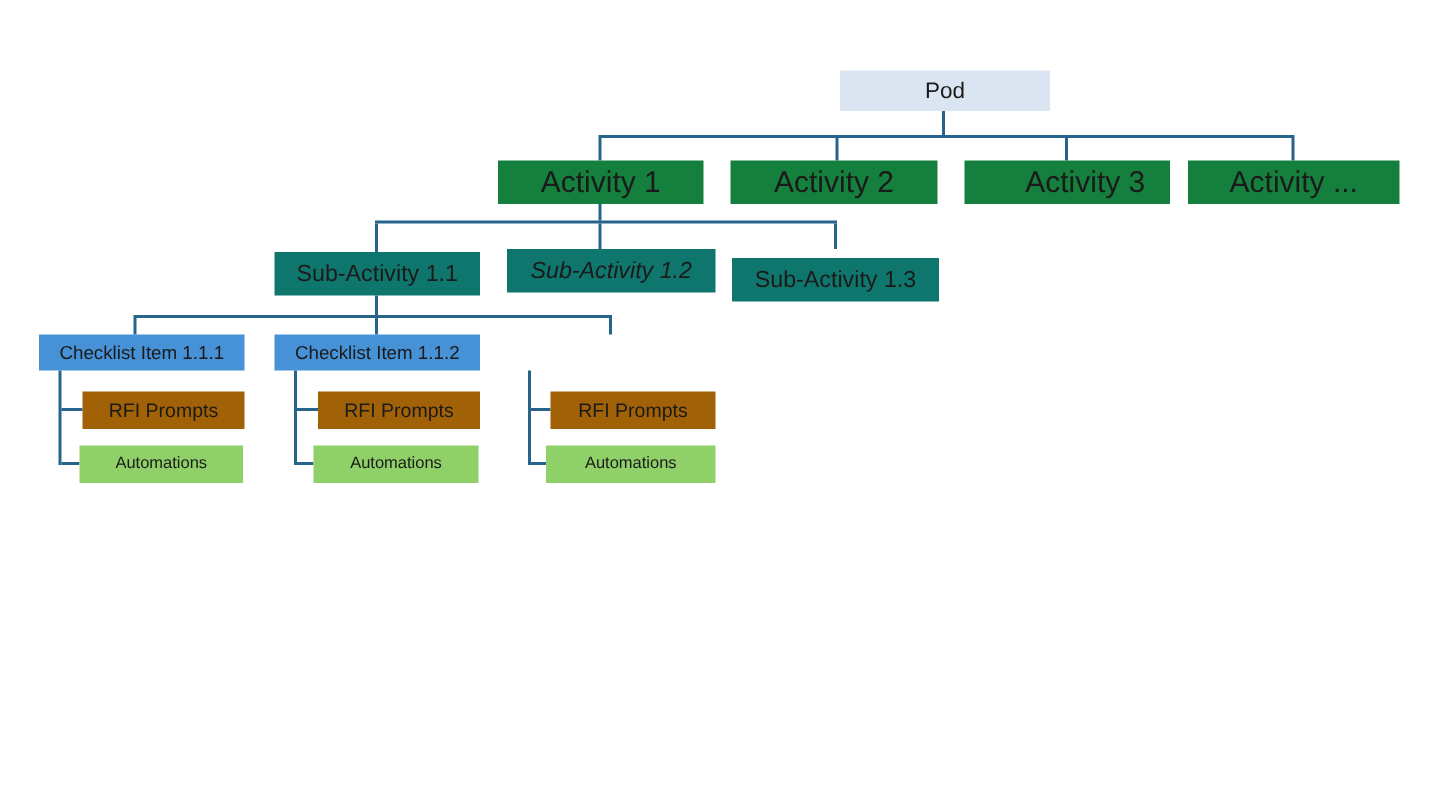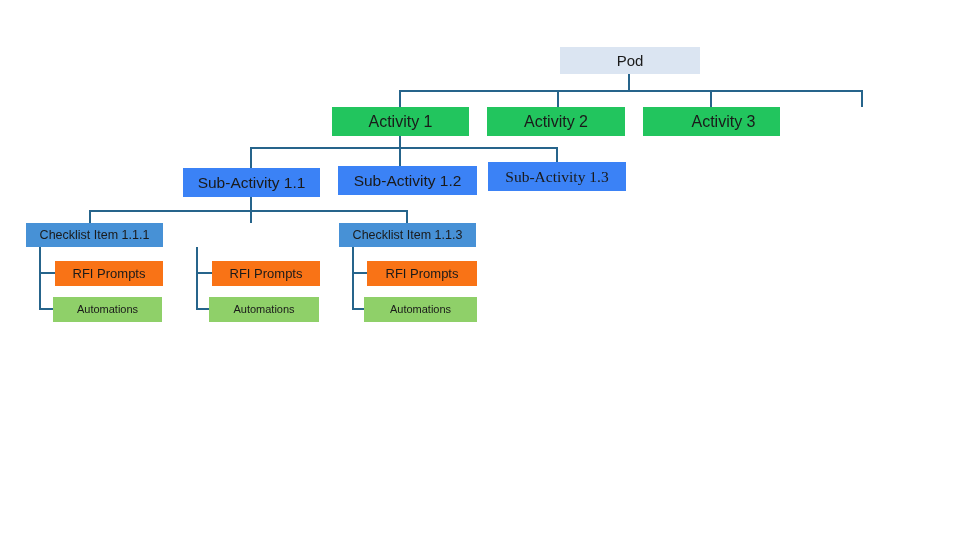--- a/index.html
+++ b/index.html
@@ -20,24 +20,24 @@
     position: absolute;
     display: flex;
     align-items: center;
     justify-content: center;
     text-align: center;
     white-space: nowrap;
     line-height: 1;
     box-sizing: border-box;
   }
   .lvl-pod        { background: #dbe5f2; font-size: 15px; }
-  .lvl-activity   { background: #22c55e; font-size: 16px; }
-  .lvl-subact     { background: #3b82f6; font-size: 15.5px; }
+  .lvl-activity   { background: #15803d; font-size: 20px; }
+  .lvl-subact     { background: #0f766e; font-size: 15.5px; }
   .lvl-checklist  { background: #4791d6; font-size: 12.5px; }
-  .lvl-rfi        { background: #f97316; font-size: 13px; }
+  .lvl-rfi        { background: #a16207; font-size: 13px; }
   .lvl-auto       { background: #8fd069; font-size: 11px; }
   .line {
     position: absolute;
     background: #26648b;
   }
 </style>
 </head>
 <body>
 
 <div class="stage">
@@ -71,27 +71,28 @@
 
   <div class="line" style="left:352px; top:247px; width:2px;  height:63px;"></div>
   <div class="line" style="left:354px; top:272px; width:13px; height:2px;"></div>
   <div class="line" style="left:354px; top:308px; width:10px; height:2px;"></div>
 
   <div class="node lvl-pod" style="left:560px; top:47px; width:140px; height:27px;">Pod</div>
 
   <div class="node lvl-activity" style="left:332px; top:107px; width:137px; height:29px;">Activity 1</div>
   <div class="node lvl-activity" style="left:487px; top:107px; width:138px; height:29px;text-align:center;">Activity 2</div>
   <div class="node lvl-activity" style="left:643px; top:107px; width:137px; height:29px;padding-left:24px;">Activity 3</div>
+  <div class="node lvl-activity" style="left:792px; top:107px; width:141px; height:29px;">Activity ...</div>
 
   <div class="node lvl-subact" style="left:183px; top:168px; width:137px; height:29px;">Sub-Activity 1.1</div>
-  <div class="node lvl-subact" style="left:338px; top:166px; width:139px; height:29px;">Sub-Activity 1.2</div>
-  <div class="node lvl-subact" style="left:488px; top:162px; width:138px; height:29px;font-family:Liberation Serif, serif;">Sub-Activity 1.3</div>
+  <div class="node lvl-subact" style="left:338px; top:166px; width:139px; height:29px;font-style:italic;">Sub-Activity 1.2</div>
+  <div class="node lvl-subact" style="left:488px; top:172px; width:138px; height:29px;">Sub-Activity 1.3</div>
 
   <div class="node lvl-checklist" style="left:26px; top:223px; width:137px; height:24px;">Checklist Item 1.1.1</div>
-  <div class="node lvl-checklist" style="left:339px; top:223px; width:137px; height:24px;">Checklist Item 1.1.3</div>
+  <div class="node lvl-checklist" style="left:183px; top:223px; width:137px; height:24px;">Checklist Item 1.1.2</div>
 
   <div class="node lvl-rfi" style="left:55px; top:261px; width:108px; height:25px;">RFI Prompts</div>
   <div class="node lvl-auto" style="left:53px; top:297px; width:109px; height:25px;">Automations</div>
 
   <div class="node lvl-rfi" style="left:212px; top:261px; width:108px; height:25px;">RFI Prompts</div>
   <div class="node lvl-auto" style="left:209px; top:297px; width:110px; height:25px;">Automations</div>
 
   <div class="node lvl-rfi" style="left:367px; top:261px; width:110px; height:25px;">RFI Prompts</div>
   <div class="node lvl-auto" style="left:364px; top:297px; width:113px; height:25px;">Automations</div>
 

